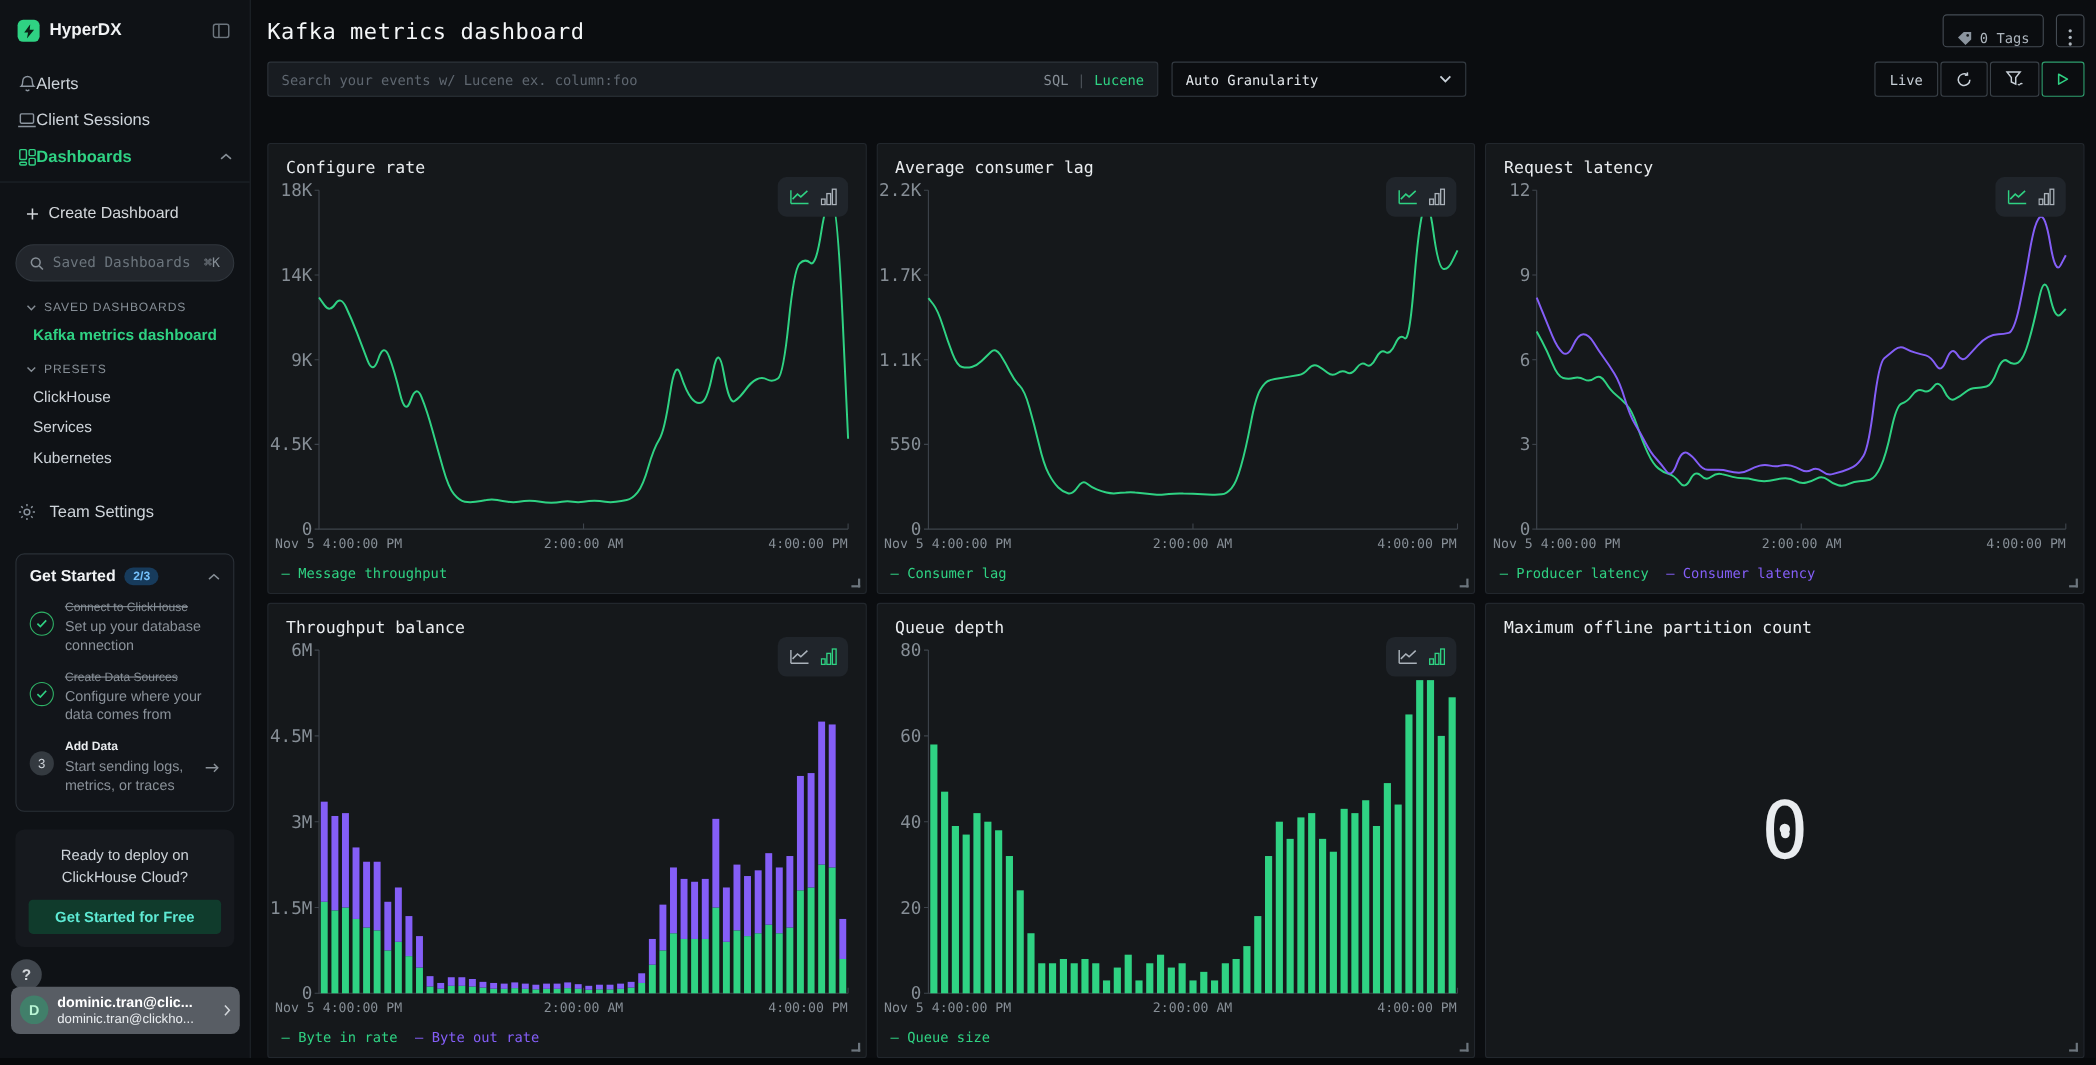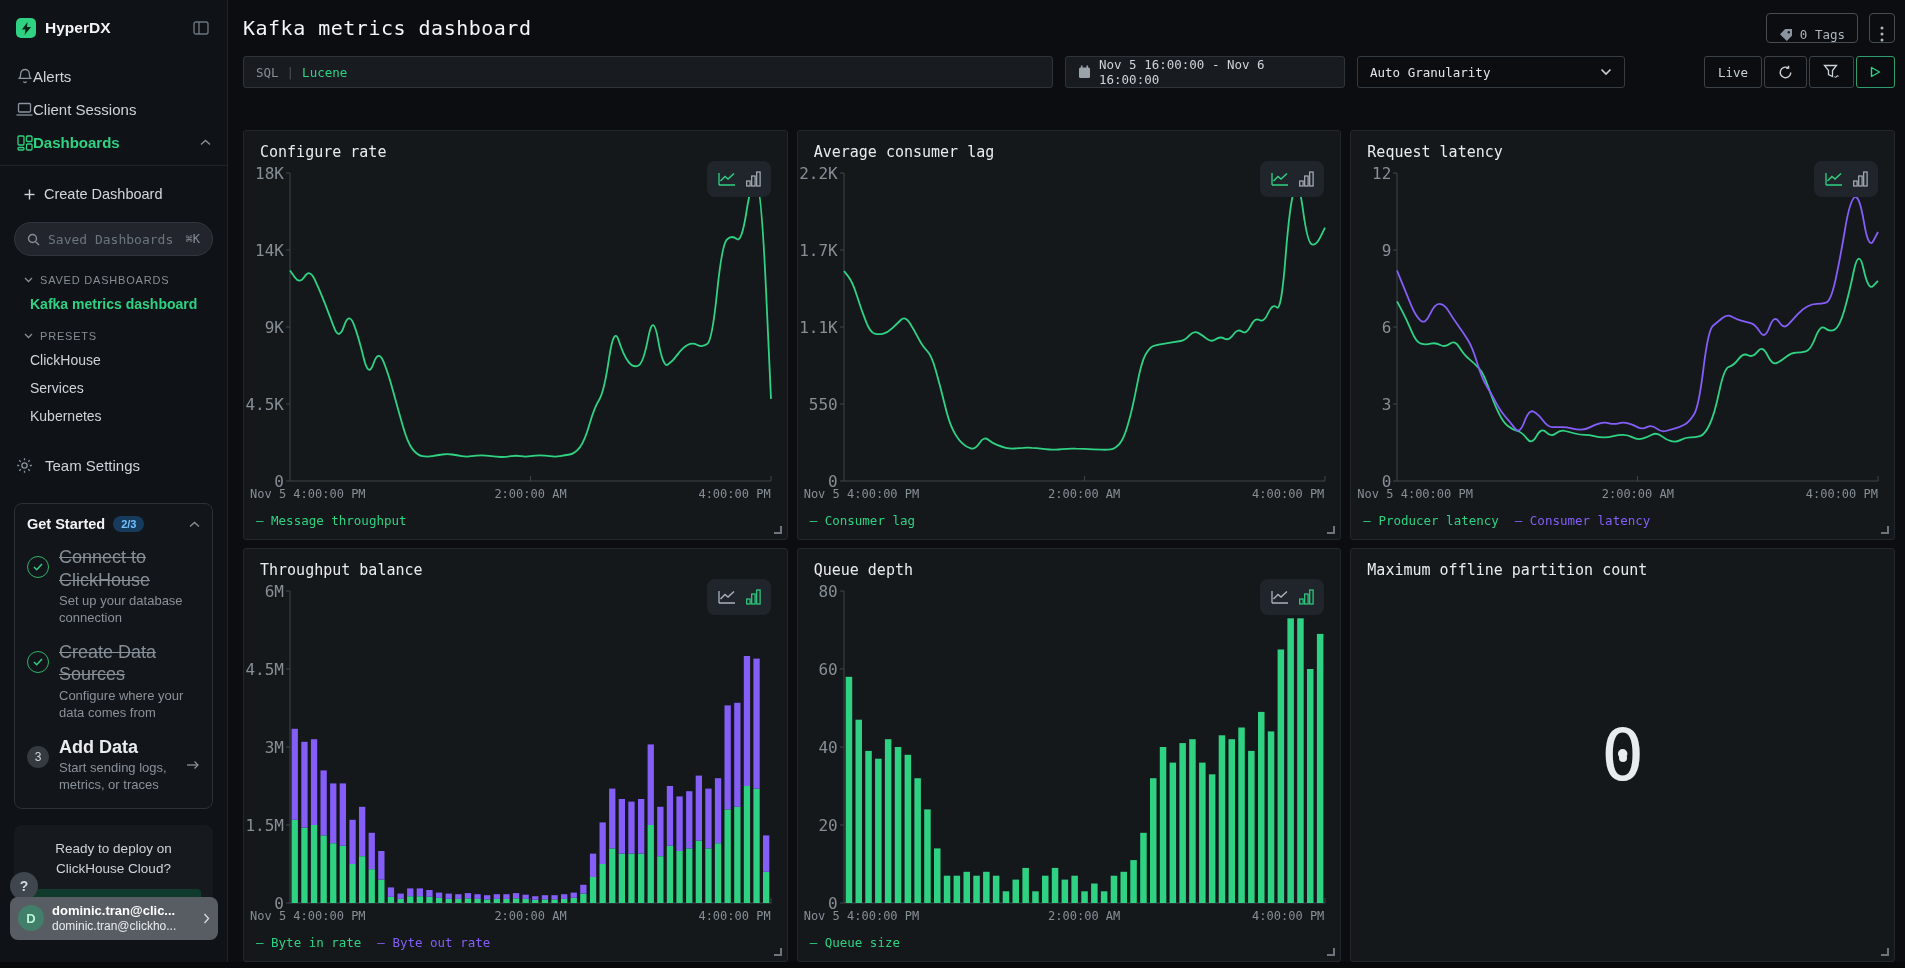--- a/index.html
+++ b/index.html
@@ -31,21 +31,21 @@
   .team-row{display:flex;align-items:center;gap:12px;padding:9px 16px;margin-top:18px;font-size:15px;color:#ced4da;cursor:pointer}
   .gs-card{margin:20px 14px 0 14px;border:1px solid #2a3037;border-radius:8px;background:#12151a;padding:12px 12px 14px 12px}
   .gs-head{display:flex;align-items:center;gap:8px}
   .gs-title{font-weight:bold;color:#f1f3f5;font-size:14.5px}
   .gs-badge{background:#173b5c;color:#74c0fc;font-size:11px;font-weight:bold;padding:2px 8px;border-radius:10px}
   .gs-head .chev{margin-left:auto;color:#868e96}
   .gs-step{display:flex;gap:10px;margin-top:14px}
   .gs-check{width:22px;height:22px;border-radius:50%;border:1.5px solid #2fb367;color:#2fd283;display:flex;align-items:center;justify-content:center;flex-shrink:0;margin-top:10px}
   .gs-num{width:22px;height:22px;border-radius:50%;background:#343a40;color:#ced4da;font-size:12px;display:flex;align-items:center;justify-content:center;flex-shrink:0;margin-top:10px}
   .gs-body{flex:1;min-width:0}
-  .gs-step-title{font-size:18px;color:#e9ecef;font-weight:bold;line-height:1.25}
+  .gs-step-title{font-size:11px;color:#e9ecef;font-weight:bold;line-height:1.25}
   .gs-step-title.done{color:#868e96;text-decoration:line-through;font-weight:normal}
   .gs-step-desc{font-size:13px;color:#8a9199;line-height:1.3;margin-top:2px}
   .gs-arrow{color:#8a9199;align-self:center;font-size:15px}
   .cloud-card{margin:16px 14px 0 14px;background:#16191e;border-radius:8px;padding:14px 12px 12px 12px;text-align:center}
   .cloud-line{font-size:13.5px;color:#ced4da;line-height:1.5}
   .cloud-btn{margin-top:10px;background:#103b2c;color:#5eead4;font-weight:bold;font-size:13.5px;border:none;border-radius:4px;width:100%;padding:8px 0;cursor:pointer}
   .help-btn{position:absolute;left:10px;bottom:62px;width:28px;height:28px;border-radius:50%;background:#40464d;color:#d3d7db;font-weight:bold;font-size:14px;display:flex;align-items:center;justify-content:center;cursor:pointer}
   .user-chip{position:absolute;left:10px;bottom:22px;width:208px;background:#585d64;border-radius:8px;display:flex;align-items:center;gap:8px;padding:6px 8px;cursor:pointer}
   .avatar{width:26px;height:26px;border-radius:50%;background:#417f6a;color:#b8f5d4;font-weight:bold;font-size:13px;display:flex;align-items:center;justify-content:center;flex-shrink:0}
   .user-name{font-size:13px;font-weight:bold;color:#fff;line-height:1.25;white-space:nowrap}
@@ -292,33 +292,24 @@
                 <circle cx="2" cy="8" r="1.5" fill="#adb5bd"></circle>
                 <circle cx="2" cy="14" r="1.5" fill="#adb5bd"></circle>
               </svg>
           </span>
         </button>
       </span>
     </div>
 
     <div class="toolbar">
       <div class="tb-input search-box">
+        <span class="ph">Search your events w/ Lucene ex. column:foo</span>
         <span class="lang-sql">SQL</span>
         <span class="lang-sep">|</span>
         <span class="lang-lucene">Lucene</span>
-      </div>
-      <div class="tb-input date-box">
-        <span style="display:flex;color:#9aa2aa">
-          <svg class="ic" width="13" height="14" viewBox="0 0 13 14">
-              <rect x="1" y="2.5" width="11" height="10.5" rx="1.5" fill="currentColor"></rect>
-              <line x1="3.7" y1="0.5" x2="3.7" y2="3.5" stroke="currentColor" stroke-width="1.6"></line>
-              <line x1="9.3" y1="0.5" x2="9.3" y2="3.5" stroke="currentColor" stroke-width="1.6"></line>
-            </svg>
-        </span>
-        <span>Nov 5 16:00:00 - Nov 6 16:00:00</span>
       </div>
       <div class="tb-input gran-box">
         <span class="glabel">Auto Granularity</span>
         <span style="display:flex;color:#c9d1d9">
           <svg class="ic" width="12" height="8" viewBox="0 0 12 8">
               <polyline points="1.5,1.5 6,6 10.5,1.5" fill="none" stroke="currentColor" stroke-width="1.6"></polyline>
             </svg>
         </span>
       </div>
       <div class="tb-right">

